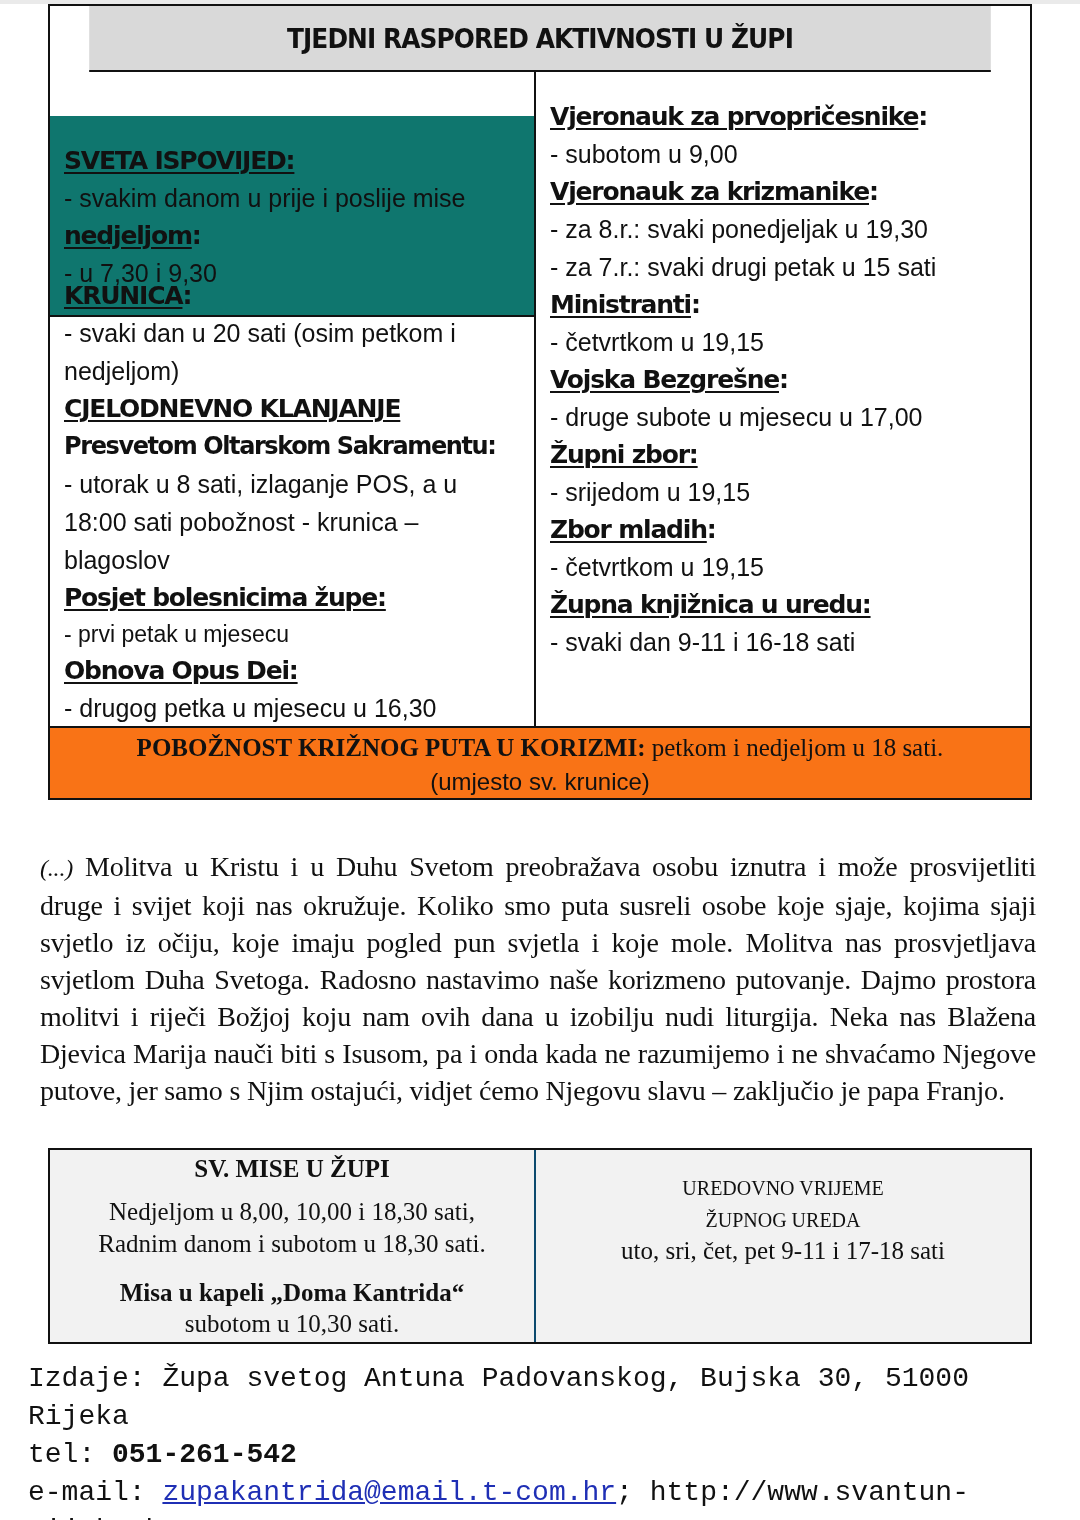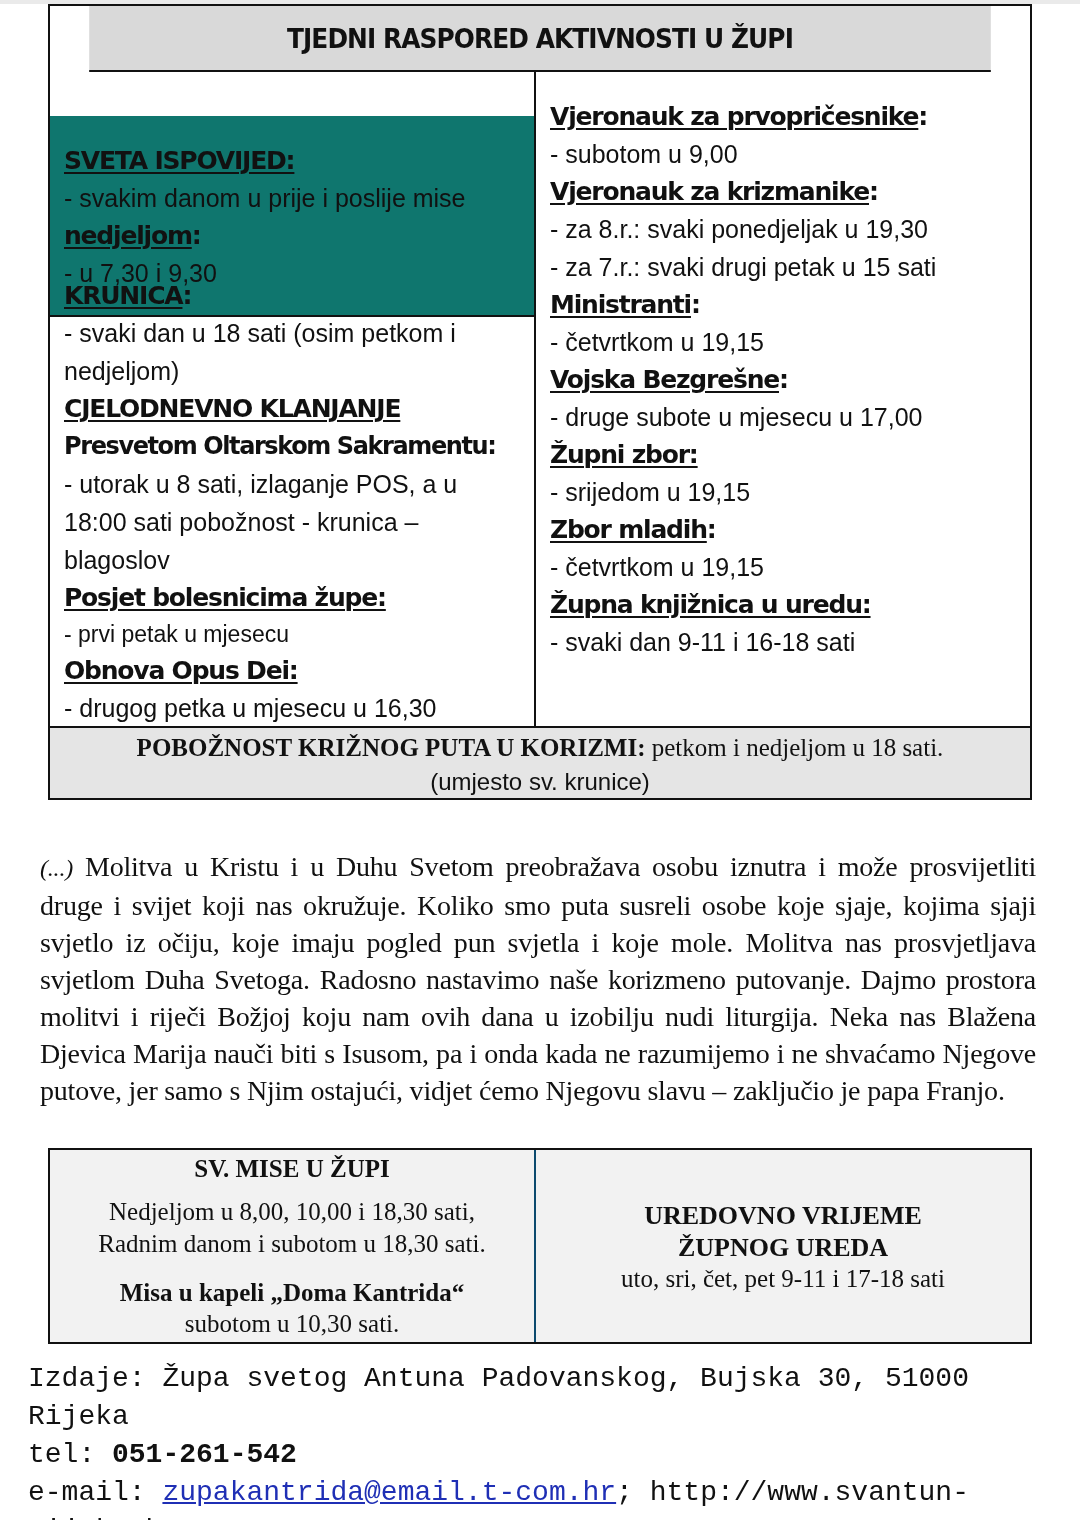--- a/index.html
+++ b/index.html
@@ -24,42 +24,42 @@
   .cell-ispov { position: absolute; left: 0; top: 0; width: 100%; height: 201px; background: #0f766e; border-bottom: 2px solid #111; box-sizing: border-box; padding: 26px 16px 0 14px; margin-top: 44px; }
   .cell-krunica { position: absolute; left: 0; top: 201px; width: 100%; padding: 4px 16px 0 14px; box-sizing: border-box; }
   .col-right .inner { padding: 26px 0 0 14px; }
   .h { font-family: "DejaVu Sans", sans-serif; font-weight: bold; font-size: 25px; text-decoration: underline; text-decoration-thickness: 2px; text-underline-offset: 3px; line-height: 37px; letter-spacing: -1.2px; white-space: nowrap; transform-origin: left; }
   .h .colon { text-decoration: none; display: inline-block; }
   .hplain { font-family: "DejaVu Sans", sans-serif; font-weight: bold; font-size: 24px; line-height: 38px; letter-spacing: -1.4px; white-space: nowrap; }
   .t { font-family: "Liberation Sans", sans-serif; font-size: 25px; line-height: 38px; white-space: nowrap; }
   .t.wrap { white-space: normal; width: 450px; }
   .t.small { font-size: 23px; line-height: 36px; }
   .sched-foot {
-    position: absolute; left: 0; top: 720px; width: 100%; height: 72px; background: #e5e5e5;
+    position: absolute; left: 0; top: 720px; width: 100%; height: 72px; background: #f97316;
     border-top: 2px solid #111; box-sizing: border-box; text-align: center;
   }
   .foot-line1 { font-family: "Liberation Serif", serif; font-size: 25px; line-height: 36px; margin-top: 2px; }
   .foot-line1 b { font-weight: bold; }
   .foot-line2 { font-family: "Liberation Sans", sans-serif; font-size: 24px; line-height: 32px; }
   .para {
     position: absolute; left: 40px; top: 820px; width: 996px;
     font-family: "Liberation Serif", serif; font-size: 28px; line-height: 37px; text-align: justify; letter-spacing: -0.2px;
   }
   .para .ellip { font-style: italic; font-size: 24px; }
   .mass {
     position: absolute; left: 48px; top: 1148px; width: 984px; height: 196px;
     border: 2px solid #111; box-sizing: border-box; background: #f2f2f2;
     font-family: "Liberation Serif", serif;
   }
   .mass-left { position: absolute; left: 0; top: 0; width: 486px; height: 100%; border-right: 2px solid #0c4a6e; box-sizing: border-box; text-align: center; }
   .mass-right { position: absolute; left: 486px; top: 0; width: 494px; height: 100%; text-align: center; }
   .mass-title { font-weight: bold; font-size: 25px; margin-top: 4px; line-height: 30px; }
   .mass-line { font-size: 25px; line-height: 32px; }
   .mass-sub { font-weight: bold; font-size: 25px; line-height: 30px; margin-top: 18px; }
-  .office-title { font-weight: bold; font-size: 26px; line-height: 32px; margin-top: 50px; }
+  .office-title { font-weight: normal; font-size: 20px; line-height: 32px; margin-top: 22px; }
   .office-hours { font-size: 25px; line-height: 30px; }
   .footer {
     position: absolute; left: 28px; top: 1360px; width: 1040px;
     font-family: Liberation Mono, monospace; font-size: 28px; line-height: 38px;
   }
   .footer b { font-weight: bold; }
   .footer a { color: #1f2fb5; text-decoration: underline; margin-top: 12px; }
 </style>
 </head>
 <body>
@@ -72,21 +72,21 @@
   <div class="col-left">
     <div class="cell-ispov">
       <div class="h">SVETA ISPOVIJED:</div>
       <div class="t">- svakim danom u prije i poslije mise</div>
       <div class="h"><span>nedjeljom</span><span class="colon">:</span></div>
       <div class="t">- u 7,30 i 9,30</div>
     </div>
 
     <div class="cell-krunica">
       <div class="h"><span>KRUNICA</span><span class="colon">:</span></div>
-      <div class="t wrap">- svaki dan u 18 sati (osim petkom i nedjeljom)</div>
+      <div class="t wrap">- svaki dan u 20 sati (osim petkom i nedjeljom)</div>
       <div class="h">CJELODNEVNO KLANJANJE</div>
       <div class="hplain">Presvetom Oltarskom Sakramentu:</div>
       <div class="t wrap">- utorak u 8 sati, izlaganje POS, a u 18:00 sati pobožnost - krunica – blagoslov</div>
       <div class="h">Posjet bolesnicima župe:</div>
       <div class="t small">- prvi petak u mjesecu</div>
       <div class="h">Obnova Opus Dei:</div>
       <div class="t">- drugog petka u mjesecu u 16,30</div>
     </div>
   </div>
 

